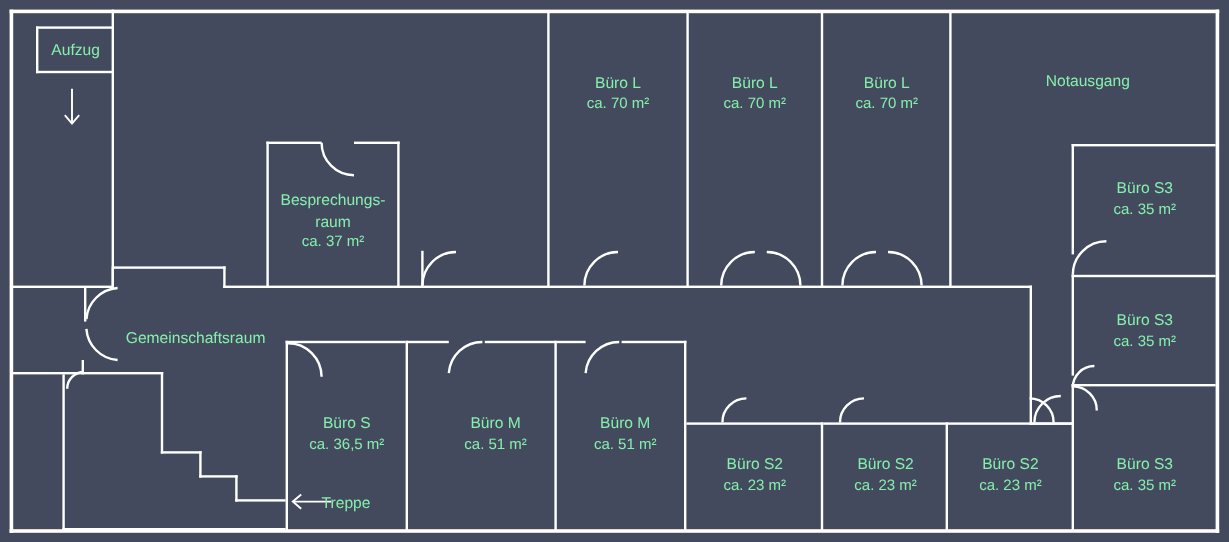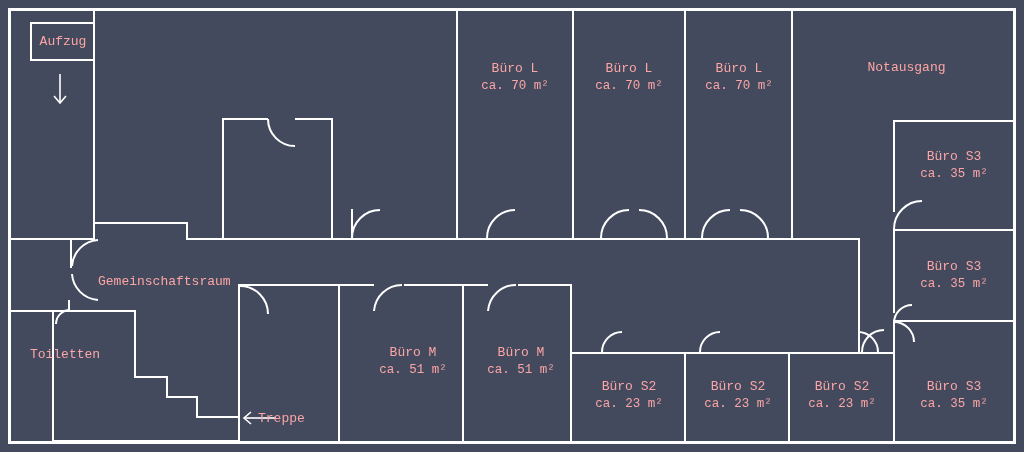--- a/index.html
+++ b/index.html
@@ -17,24 +17,23 @@
     overflow: hidden;
   }
   .wall {
     position: absolute;
     background: #ffffff;
   }
   .label {
     position: absolute;
     text-align: center;
     line-height: 1.35;
-    color: #fca5a5;
+    color: #86efac;
     white-space: nowrap;
     pointer-events: none;
-    font-family: Liberation Mono, monospace;
   }
   .label .name {
     display: block;
     font-size: 13px;
   }
   .label .area {
     display: block;
     font-size: 12.5px;
   }
   .label.single .name {
@@ -85,20 +84,25 @@
 
 
   <div class="wall" style="left:222px; top:118px; width:2px; height:122px;"></div>
   <div class="wall" style="left:331px; top:118px; width:2px; height:122px;"></div>
   <div class="wall" style="left:222px; top:118px; width:46px; height:2px;"></div>
   <div class="wall" style="left:295px; top:118px; width:38px; height:2px;"></div>
   <svg class="door-svg" style="left:268px; top:119px;" width="30" height="30" viewBox="0 0 30 30">
     <path d="M0 0 A27 27 0 0 0 27 27"></path>
   </svg>
 
+  <div class="label" style="left:225px; top:158px; width:105px;">
+    <span class="name">Besprechungs-</span>
+    <span class="name">raum</span>
+    <span class="area">ca. 37 m²</span>
+  </div>
 
   <svg class="door-svg" style="left:352px; top:210px;" width="34" height="30" viewBox="0 0 34 30">
     <path d="M0 28 A28 28 0 0 1 28 0"></path>
   </svg>
   <div class="wall" style="left:351px; top:209px; width:2px; height:30px;"></div>
 
   <div class="wall" style="left:456px; top:10px; width:2px; height:230px;"></div>
   <div class="wall" style="left:572px; top:10px; width:2px; height:230px;"></div>
   <svg class="door-svg" style="left:487px; top:210px;" width="34" height="30" viewBox="0 0 34 30">
     <path d="M0 28 A28 28 0 0 1 28 0"></path>
@@ -165,65 +169,66 @@
     <span class="name">Büro S3</span>
     <span class="area">ca. 35 m²</span>
   </div>
 
   <div class="wall" style="left:858px; top:238px; width:2px; height:116px;"></div>
   <div class="wall" style="left:858px; top:352px; width:36px; height:2px;"></div>
   <svg class="door-svg" style="left:862px; top:330px;" width="30" height="30" viewBox="0 0 30 30">
     <path d="M0 22 A22 22 0 0 1 22 0"></path>
   </svg>
 
-  <div class="label single" style="left:98px; top:273px; width:130px; text-align:right;">
+  <div class="label single" style="left:98px; top:273px; width:130px; text-align:center;">
     <span class="name">Gemeinschaftsraum</span>
   </div>
 
   <svg class="door-svg" style="left:70px; top:240px;" width="32" height="32" viewBox="0 0 32 32">
     <path d="M28 0 A28 28 0 0 0 2 26"></path>
   </svg>
   <svg class="door-svg" style="left:70px; top:272px;" width="32" height="32" viewBox="0 0 32 32">
     <path d="M2 2 A28 28 0 0 0 28 28"></path>
   </svg>
   <div class="wall" style="left:70px; top:240px; width:2px; height:28px;"></div>
 
   <div class="wall" style="left:10px; top:310px; width:60px; height:2px;"></div>
   <div class="wall" style="left:52px; top:312px; width:2px; height:130px;"></div>
   <div class="wall" style="left:68px; top:300px; width:2px; height:12px;"></div>
   <svg class="door-svg" style="left:56px; top:310px;" width="28" height="28" viewBox="0 0 28 28">
     <path d="M14 0 A14 14 0 0 0 0 14"></path>
   </svg>
-  <div class="label single" style="left:10px; top:346px; width:110px;">
-    <span class="name">Toiletten</span>
-  </div>
 
   <div class="wall" style="left:70px; top:310px; width:66px; height:2px;"></div>
   <div class="wall" style="left:134px; top:310px; width:2px; height:68px;"></div>
   <div class="wall" style="left:134px; top:376px; width:34px; height:2px;"></div>
   <div class="wall" style="left:166px; top:376px; width:2px; height:22px;"></div>
   <div class="wall" style="left:166px; top:396px; width:32px; height:2px;"></div>
   <div class="wall" style="left:196px; top:396px; width:2px; height:22px;"></div>
   <div class="wall" style="left:196px; top:416px; width:42px; height:2px;"></div>
   <div class="wall" style="left:52px; top:440px; width:186px; height:2px;"></div>
 
   <svg class="arrow-svg" style="left:240px; top:408px;" width="38" height="20" viewBox="0 0 38 20">
     <path d="M36 10 L4 10" stroke="#ffffff" stroke-width="1.6" fill="none"></path>
     <path d="M11 4 L4 10 L11 16" stroke="#ffffff" stroke-width="1.6" fill="none"></path>
   </svg>
-  <div class="label single" style="left:258px; top:410px; width:76px; text-align:left;">
+  <div class="label single" style="left:268px; top:410px; width:76px; text-align:left;">
     <span class="name">Treppe</span>
   </div>
 
   <div class="wall" style="left:238px; top:284px; width:2px; height:158px;"></div>
   <div class="wall" style="left:338px; top:284px; width:2px; height:158px;"></div>
   <div class="wall" style="left:238px; top:284px; width:100px; height:2px;"></div>
   <svg class="door-svg" style="left:240px; top:286px;" width="32" height="32" viewBox="0 0 32 32">
     <path d="M0 0 A28 28 0 0 1 28 28"></path>
   </svg>
+  <div class="label" style="left:240px; top:344px; width:98px;">
+    <span class="name">Büro S</span>
+    <span class="area">ca. 36,5 m²</span>
+  </div>
 
   <div class="wall" style="left:462px; top:284px; width:2px; height:158px;"></div>
   <div class="wall" style="left:338px; top:284px; width:36px; height:2px;"></div>
   <div class="wall" style="left:404px; top:284px; width:60px; height:2px;"></div>
   <svg class="door-svg" style="left:374px; top:285px;" width="32" height="32" viewBox="0 0 32 32">
     <path d="M28 0 A28 28 0 0 0 0 26"></path>
   </svg>
   <div class="label" style="left:364px; top:344px; width:98px;">
     <span class="name">Büro M</span>
     <span class="area">ca. 51 m²</span>

